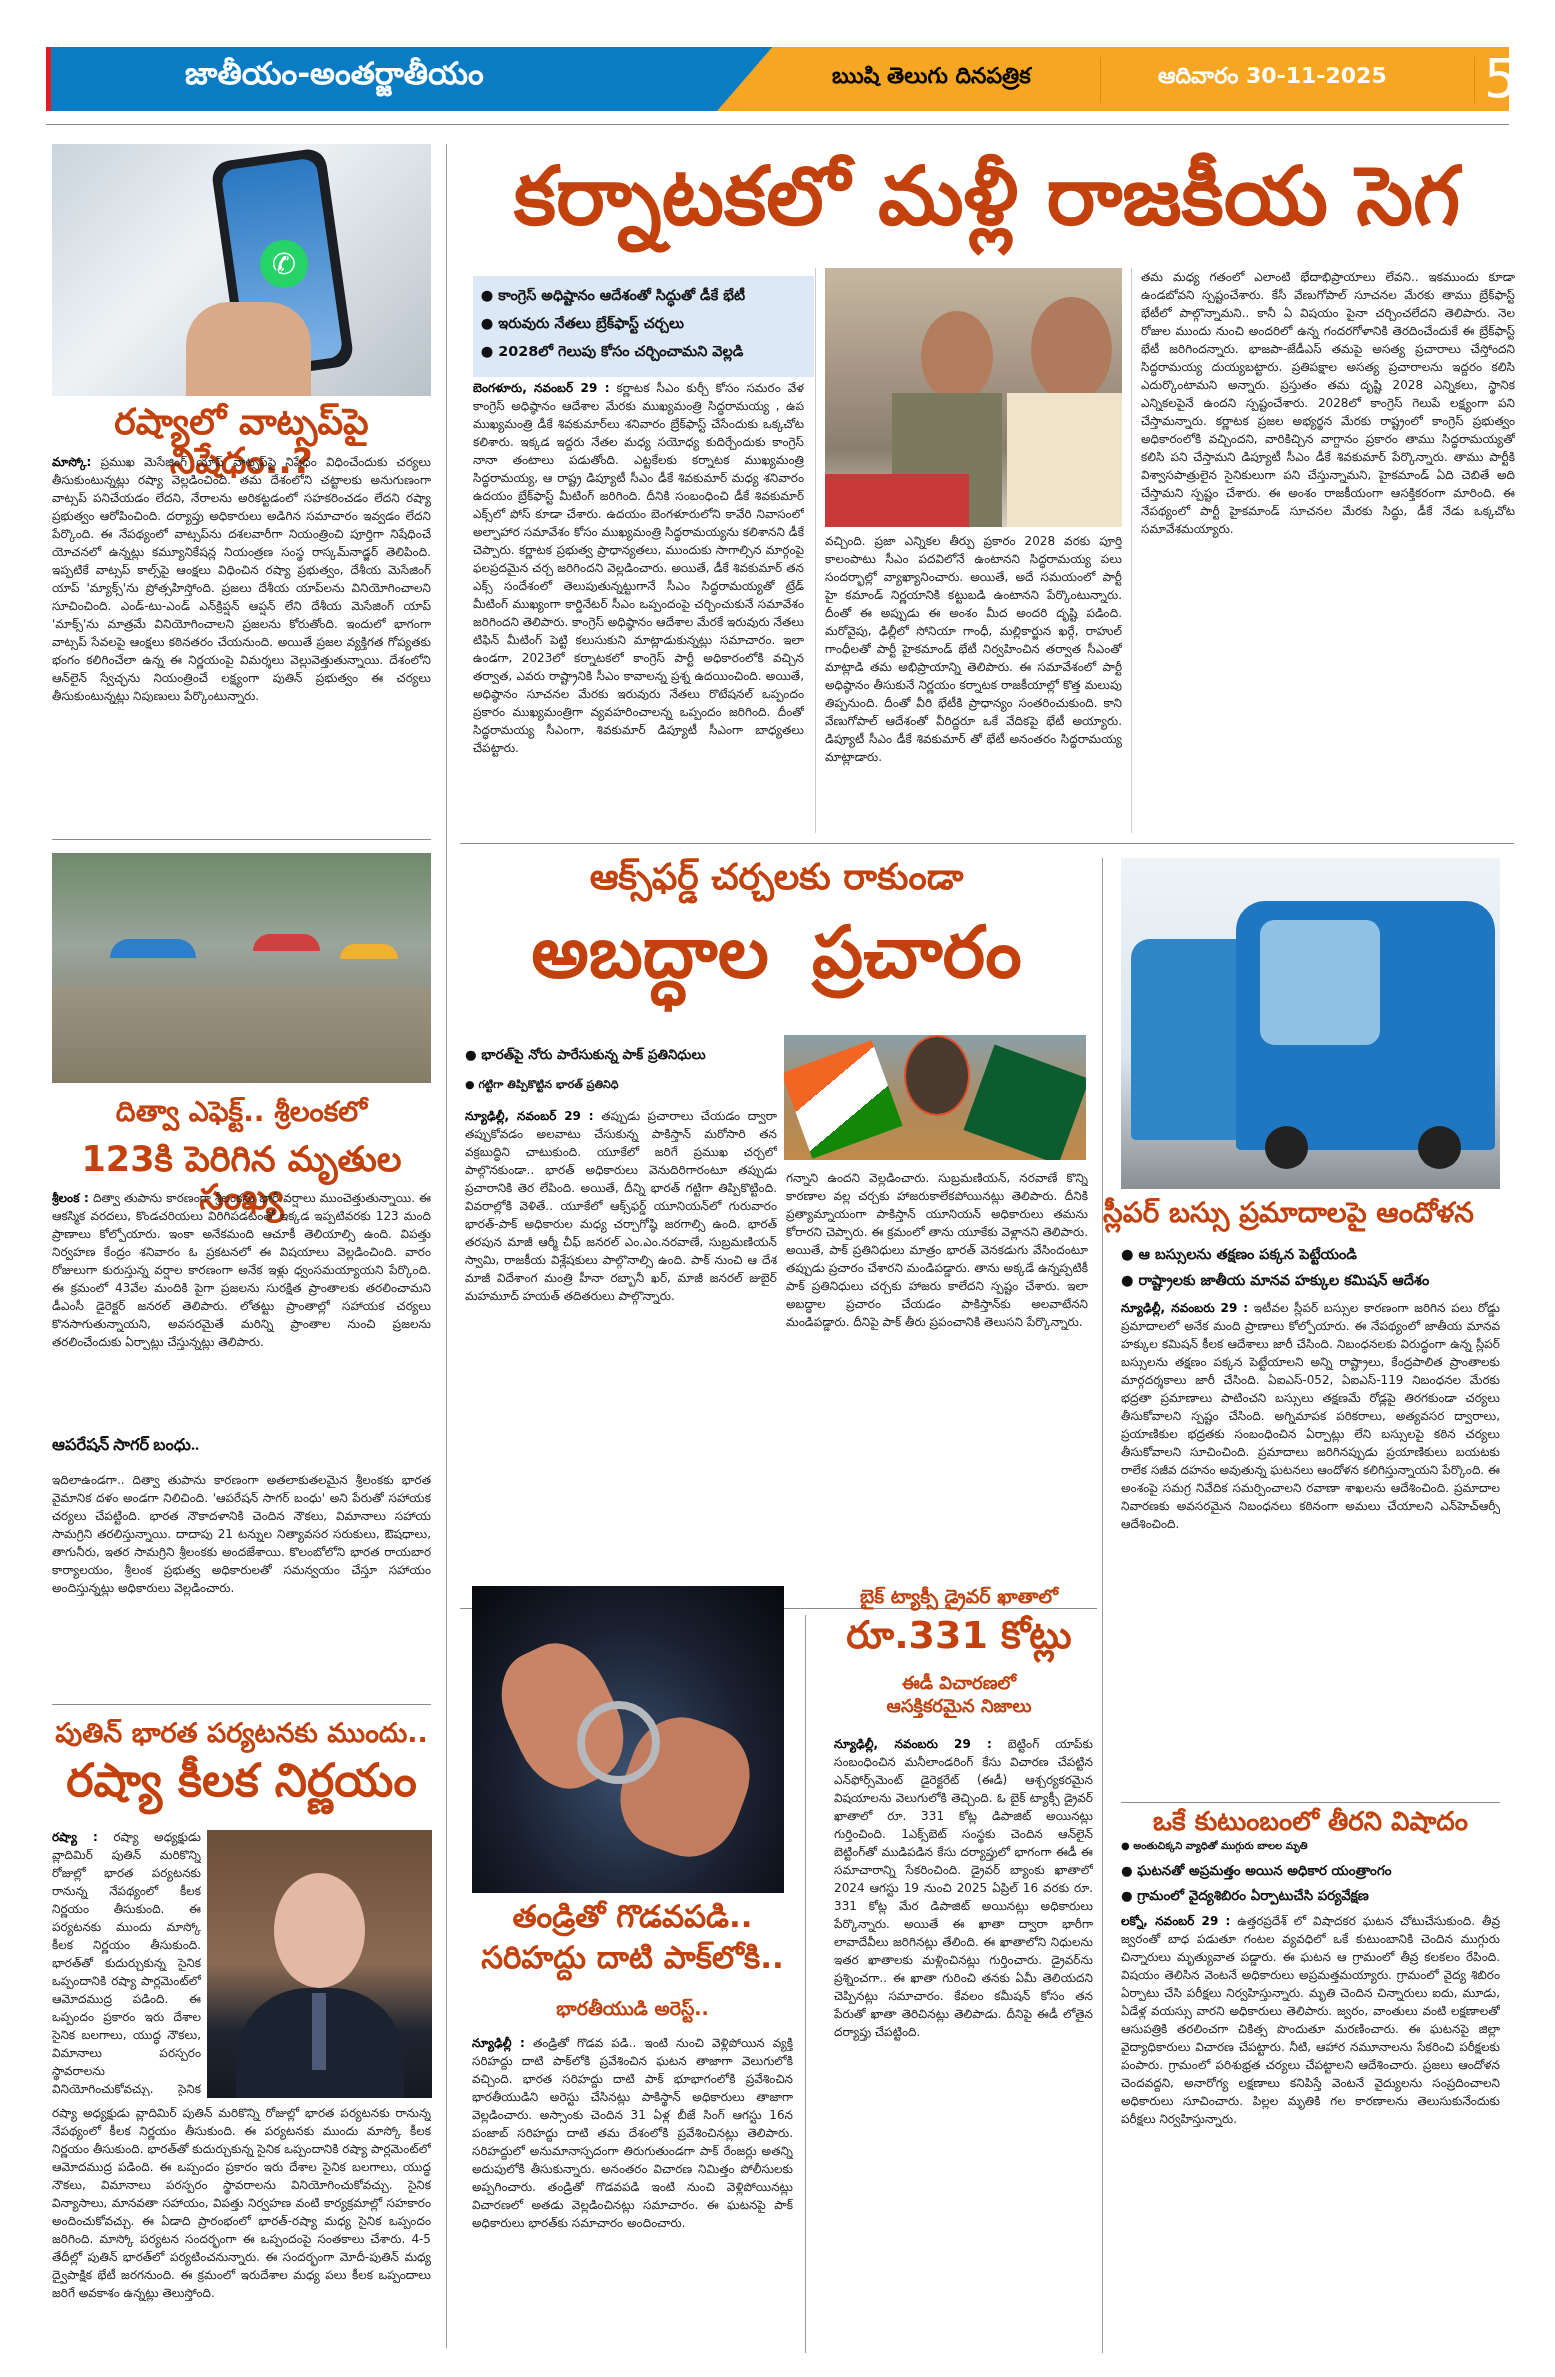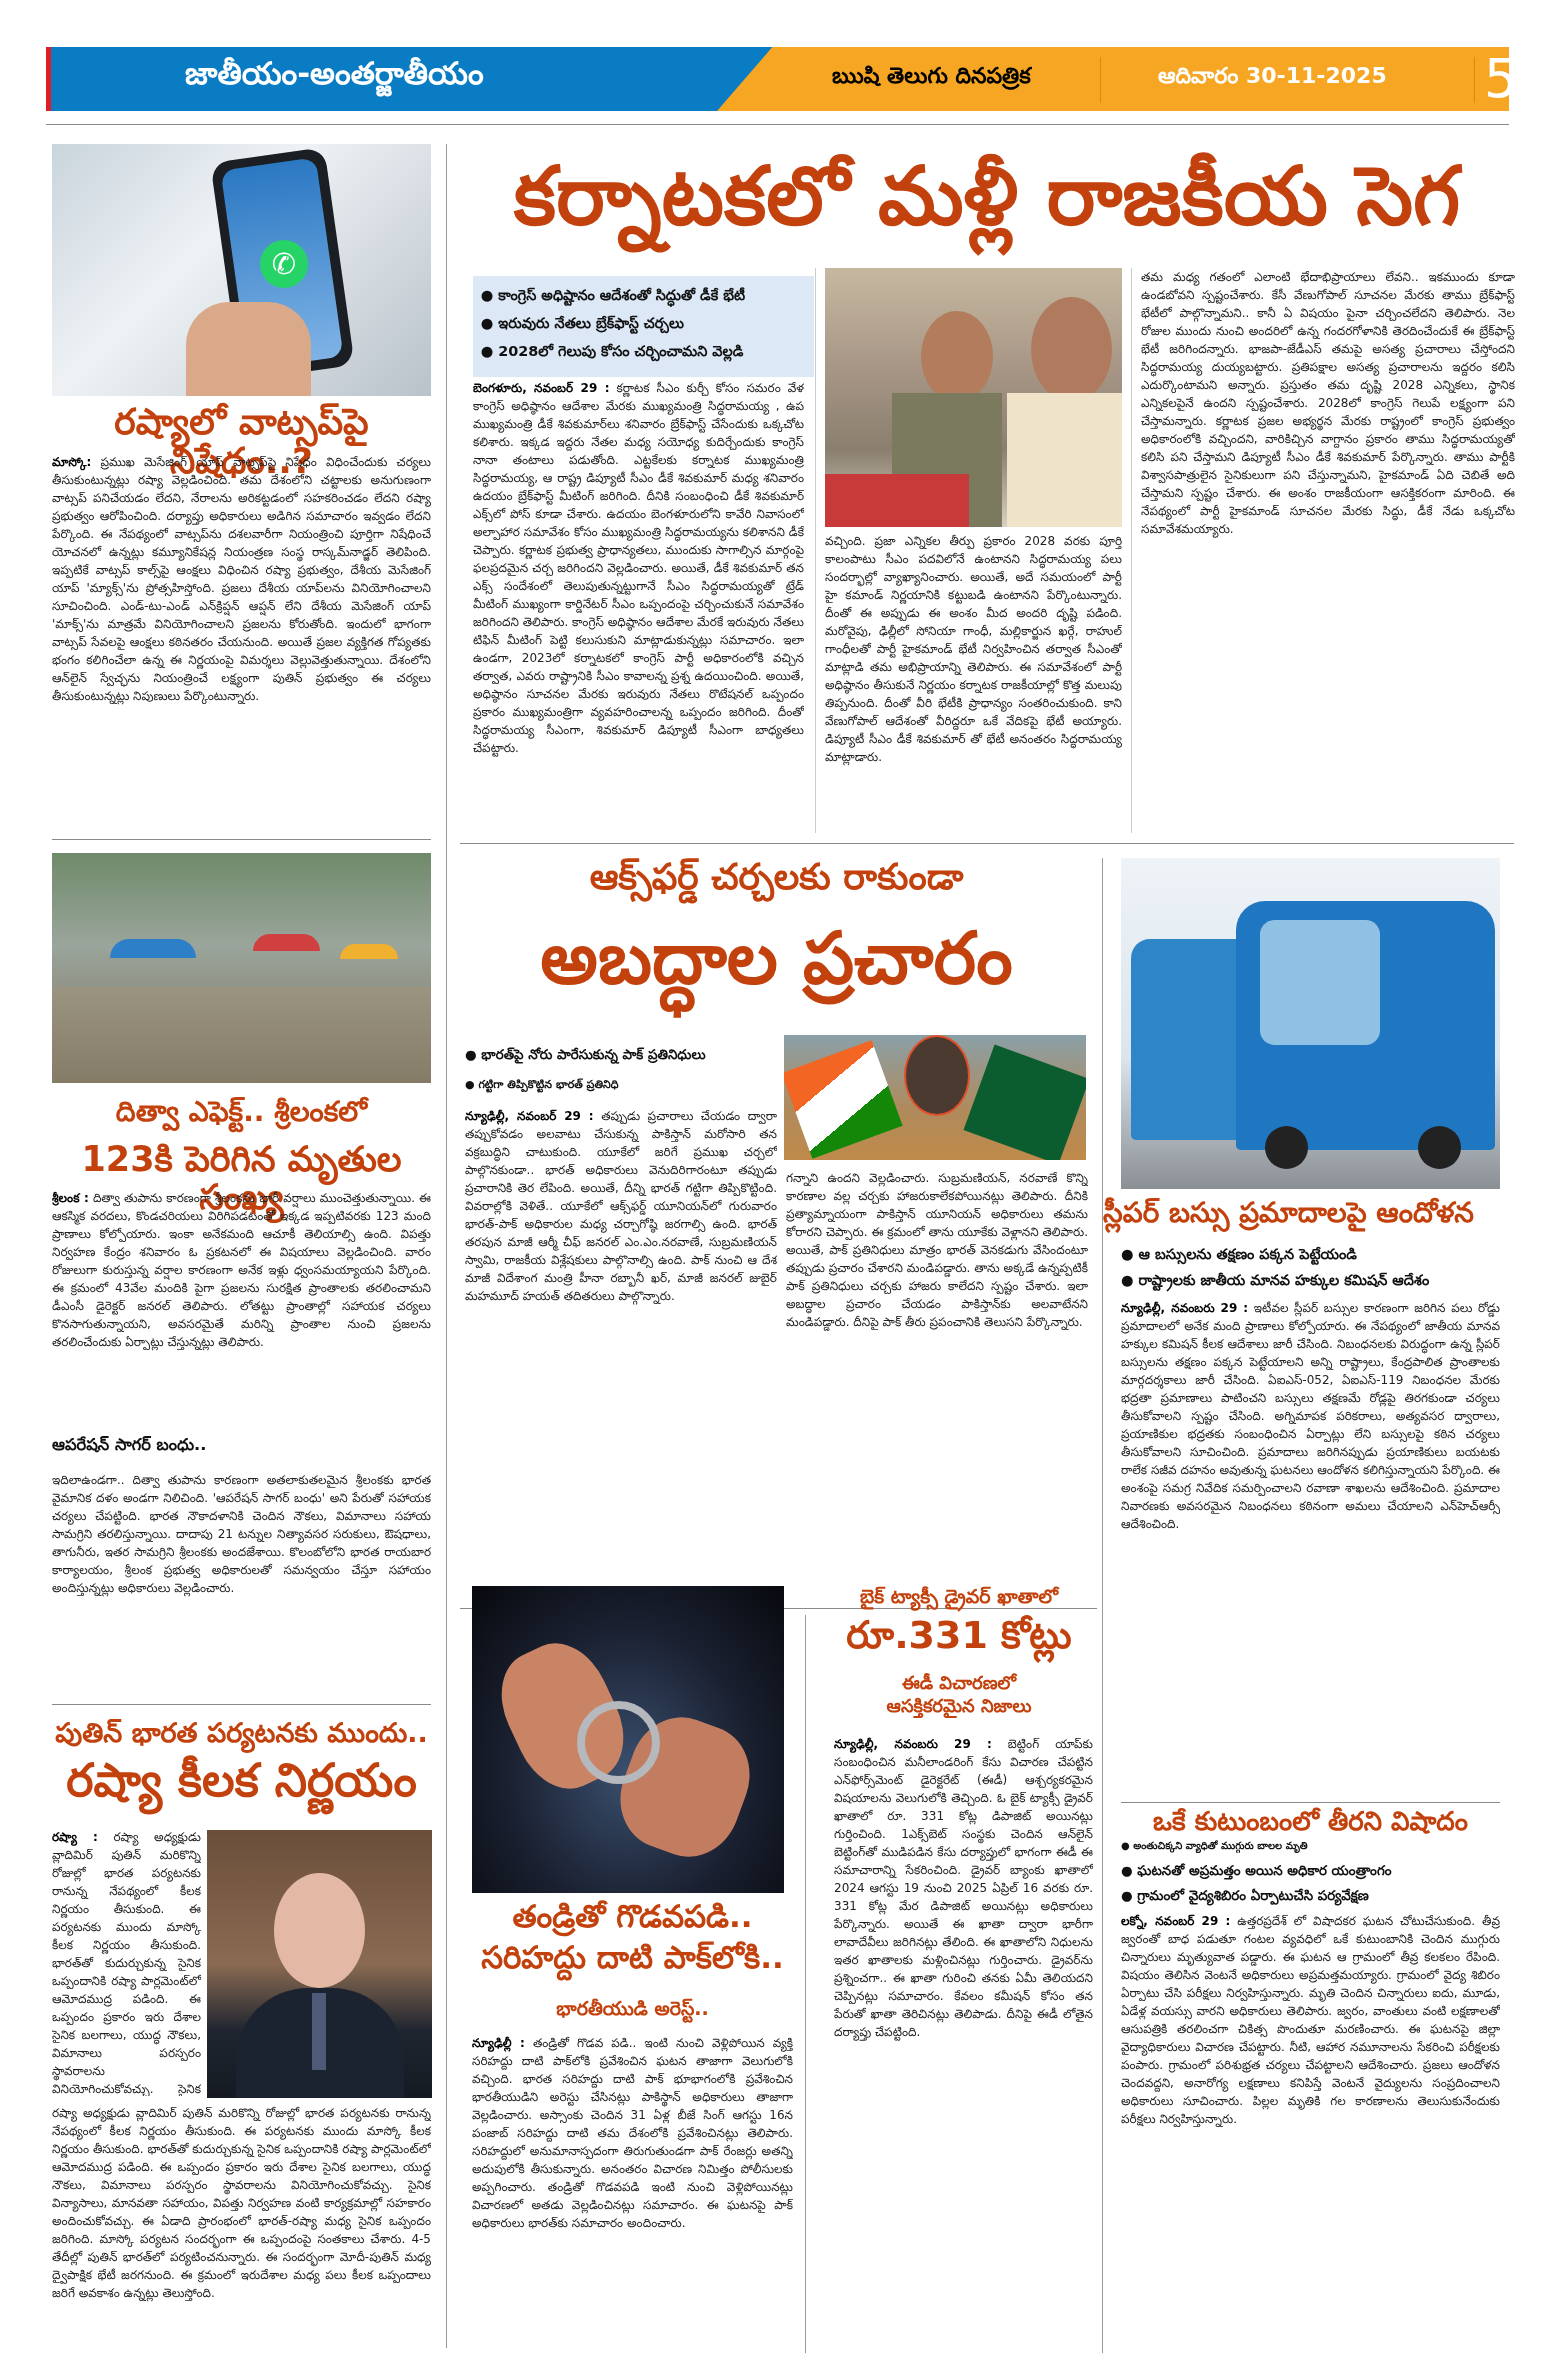--- a/index.html
+++ b/index.html
@@ -53,21 +53,21 @@
 
 <div class="abs photo" style="left:52px;top:853px;width:379px;height:230px;background:linear-gradient(180deg,#6f8a6a 0%,#9aa59b 40%,#8d8a7c 70%,#7a735f 100%);">
   <div style="position:absolute;left:0;top:134px;width:379px;height:96px;background:linear-gradient(180deg,#9b9480,#857c68);"></div>
   <div style="position:absolute;left:58px;top:86px;width:86px;height:19px;border-radius:43px 43px 0 0;background:#2d7fc8;"></div>
   <div style="position:absolute;left:201px;top:81px;width:67px;height:17px;border-radius:34px 34px 0 0;background:#d04040;"></div>
   <div style="position:absolute;left:288px;top:91px;width:58px;height:15.3px;border-radius:29px 29px 0 0;background:#f0b030;"></div>
 </div>
 <div class="abs hl" style="left:52px;top:1097px;width:379px;font-size:28px;">దిత్వా ఎఫెక్ట్.. శ్రీలంకలో</div>
 <div class="abs hl" style="left:52px;top:1141px;width:379px;font-size:35px;">123కి పెరిగిన మృతుల సంఖ్య</div>
 <div class="abs body" style="left:52px;top:1189px;width:379px;height:235px;overflow:hidden;"><b>శ్రీలంక :</b> <span>దిత్వా తుపాను కారణంగా శ్రీలంకను భారీ వర్షాలు ముంచెత్తుతున్నాయి. ఈ ఆకస్మిక వరదలు, కొండచరియలు విరిగిపడటంతో ఇక్కడ ఇప్పటివరకు 123 మంది ప్రాణాలు కోల్పోయారు. ఇంకా అనేకమంది ఆచూకీ తెలియాల్సి ఉంది. విపత్తు నిర్వహణ కేంద్రం శనివారం ఓ ప్రకటనలో ఈ విషయాలు వెల్లడించింది. వారం రోజులుగా కురుస్తున్న వర్షాల కారణంగా అనేక ఇళ్లు ధ్వంసమయ్యాయని పేర్కొంది. ఈ క్రమంలో 43వేల మందికి పైగా ప్రజలను సురక్షిత ప్రాంతాలకు తరలించామని డీఎంసీ డైరెక్టర్ జనరల్ తెలిపారు. లోతట్టు ప్రాంతాల్లో సహాయక చర్యలు కొనసాగుతున్నాయని, అవసరమైతే మరిన్ని ప్రాంతాల నుంచి ప్రజలను తరలించేందుకు ఏర్పాట్లు చేస్తున్నట్లు తెలిపారు.</span></div>
-<div class="abs" style="left:52px;top:1435px;width:379px;font-size:16.3px;font-weight:bold;">ఆపరేషన్ సాగర్ బంధు..</div>
+<div class="abs" style="left:52px;top:1435px;width:379px;font-size:16.3px;font-weight:bold;font-family:Liberation Serif, serif;">ఆపరేషన్ సాగర్ బంధు..</div>
 <div class="abs body" style="left:52px;top:1471px;width:379px;height:220px;overflow:hidden;">ఇదిలాఉండగా.. దిత్వా తుపాను కారణంగా అతలాకుతలమైన శ్రీలంకకు భారత వైమానిక దళం అండగా నిలిచింది. 'ఆపరేషన్ సాగర్ బంధు' అని పేరుతో సహాయక చర్యలు చేపట్టింది. భారత నౌకాదళానికి చెందిన నౌకలు, విమానాలు సహాయ సామగ్రిని తరలిస్తున్నాయి. దాదాపు 21 టన్నుల నిత్యావసర సరుకులు, ఔషధాలు, తాగునీరు, ఇతర సామగ్రిని శ్రీలంకకు అందజేశాయి. కొలంబోలోని భారత రాయబార కార్యాలయం, శ్రీలంక ప్రభుత్వ అధికారులతో సమన్వయం చేస్తూ సహాయం అందిస్తున్నట్లు అధికారులు వెల్లడించారు.</div>
 
 <div class="abs hr" style="left:52px;top:1704px;width:379px;height:1px;"></div>
 
 <div class="abs hl" style="left:52px;top:1718px;width:379px;font-size:27px;">పుతిన్ భారత పర్యటనకు ముందు..</div>
 <div class="abs hl" style="left:52px;top:1756px;width:379px;font-size:46px;">రష్యా కీలక నిర్ణయం</div>
 <div class="abs body" style="left:52px;top:1828px;width:149px;height:268px;overflow:hidden;"><b>రష్యా :</b> <span>రష్యా అధ్యక్షుడు వ్లాదిమిర్ పుతిన్ మరికొన్ని రోజుల్లో భారత పర్యటనకు రానున్న నేపథ్యంలో కీలక నిర్ణయం తీసుకుంది. ఈ పర్యటనకు ముందు మాస్కో కీలక నిర్ణయం తీసుకుంది. భారత్‌తో కుదుర్చుకున్న సైనిక ఒప్పందానికి రష్యా పార్లమెంట్‌లో ఆమోదముద్ర పడింది. ఈ ఒప్పందం ప్రకారం ఇరు దేశాల సైనిక బలగాలు, యుద్ధ నౌకలు, విమానాలు పరస్పరం స్థావరాలను వినియోగించుకోవచ్చు. సైనిక విన్యాసాలు, మానవతా సహాయం, విపత్తు నిర్వహణ వంటి కార్యక్రమాల్లో సహకారం అందించుకోవచ్చు. ఈ ఏడాది ప్రారంభంలో భారత్-రష్యా మధ్య సైనిక ఒప్పందం జరిగింది. మాస్కో పర్యటన సందర్భంగా ఈ ఒప్పందంపై సంతకాలు చేశారు. 4-5 తేదీల్లో పుతిన్ భారత్‌లో పర్యటించనున్నారు. ఈ సందర్భంగా మోదీ-పుతిన్ మధ్య ద్వైపాక్షిక భేటీ జరగనుంది. ఈ క్రమంలో ఇరుదేశాల మధ్య పలు కీలక ఒప్పందాలు జరిగే అవకాశం ఉన్నట్లు తెలుస్తోంది.</span></div>
 <div class="abs photo" style="left:207px;top:1830px;width:225px;height:268px;background:linear-gradient(180deg,#6b4e3a 0%,#8a6a52 50%,#1f2530 75%,#151a22 100%);">
   <div style="position:absolute;left:67px;top:43px;width:91px;height:115px;border-radius:50%;background:#e3b8a4;"></div>
   <div style="position:absolute;left:29px;top:158px;width:168px;height:115px;border-radius:72px 72px 0 0;background:#1c2330;"></div>
@@ -92,21 +92,21 @@
   <div style="position:absolute;left:0;top:206px;width:144px;height:53px;background:#c83a3a;"></div>
 </div>
 <div class="abs body" style="left:825px;top:532px;width:297px;height:302px;overflow:hidden;">వచ్చింది. ప్రజా ఎన్నికల తీర్పు ప్రకారం 2028 వరకు పూర్తి కాలంపాటు సీఎం పదవిలోనే ఉంటానని సిద్ధరామయ్య పలు సందర్భాల్లో వ్యాఖ్యానించారు. అయితే, అదే సమయంలో పార్టీ హై కమాండ్ నిర్ణయానికి కట్టుబడి ఉంటానని పేర్కొంటున్నారు. దీంతో ఈ అప్పుడు ఈ అంశం మీద అందరి దృష్టి పడింది. మరోవైపు, ఢిల్లీలో సోనియా గాంధీ, మల్లికార్జున ఖర్గే, రాహుల్ గాంధీలతో పార్టీ హైకమాండ్ భేటీ నిర్వహించిన తర్వాత సీఎంతో మాట్లాడి తమ అభిప్రాయాన్ని తెలిపారు. ఈ సమావేశంలో పార్టీ అధిష్ఠానం తీసుకునే నిర్ణయం కర్నాటక రాజకీయాల్లో కొత్త మలుపు తిప్పనుంది. దీంతో వీరి భేటీకి ప్రాధాన్యం సంతరించుకుంది. కాని వేణుగోపాల్ ఆదేశంతో వీరిద్దరూ ఒకే వేదికపై భేటీ అయ్యారు. డిప్యూటీ సీఎం డీకే శివకుమార్ తో భేటీ అనంతరం సిద్ధరామయ్య మాట్లాడారు.</div>
 <div class="abs body" style="left:1141px;top:268px;width:374px;height:565px;overflow:hidden;">తమ మధ్య గతంలో ఎలాంటి భేదాభిప్రాయాలు లేవని.. ఇకముందు కూడా ఉండబోవని స్పష్టంచేశారు. కేసీ వేణుగోపాల్ సూచనల మేరకు తాము బ్రేక్‌ఫాస్ట్ భేటీలో పాల్గొన్నామని.. కానీ ఏ విషయం పైనా చర్చించలేదని తెలిపారు. నెల రోజుల ముందు నుంచి అందరిలో ఉన్న గందరగోళానికి తెరదించేందుకే ఈ బ్రేక్‌ఫాస్ట్ భేటీ జరిగిందన్నారు. భాజపా-జేడీఎస్ తమపై అసత్య ప్రచారాలు చేస్తోందని సిద్ధరామయ్య దుయ్యబట్టారు. ప్రతిపక్షాల అసత్య ప్రచారాలను ఇద్దరం కలిసి ఎదుర్కొంటామని అన్నారు. ప్రస్తుతం తమ దృష్టి 2028 ఎన్నికలు, స్థానిక ఎన్నికలపైనే ఉందని స్పష్టంచేశారు. 2028లో కాంగ్రెస్ గెలుపే లక్ష్యంగా పని చేస్తామన్నారు. కర్ణాటక ప్రజల అభ్యర్థన మేరకు రాష్ట్రంలో కాంగ్రెస్ ప్రభుత్వం అధికారంలోకి వచ్చిందని, వారికిచ్చిన వాగ్దానం ప్రకారం తాము సిద్ధరామయ్యతో కలిసి పని చేస్తామని డిప్యూటీ సీఎం డీకే శివకుమార్ పేర్కొన్నారు. తాము పార్టీకి విశ్వాసపాత్రులైన సైనికులుగా పని చేస్తున్నామని, హైకమాండ్ ఏది చెబితే అది చేస్తామని స్పష్టం చేశారు. ఈ అంశం రాజకీయంగా ఆసక్తికరంగా మారింది. ఈ నేపథ్యంలో పార్టీ హైకమాండ్ సూచనల మేరకు సిద్ధు, డీకే నేడు ఒక్కచోట సమావేశమయ్యారు.</div>
 <div class="abs vline" style="left:815px;top:268px;height:565px;width:0.5px;background:#ccc;"></div>
 <div class="abs vline" style="left:1131px;top:268px;height:565px;width:0.5px;background:#ccc;"></div>
 
 <div class="abs hr" style="left:460px;top:843px;width:1054px;height:1px;"></div>
 
 <div class="abs hl" style="left:460px;top:858px;width:633px;font-size:36px;">ఆక్స్‌ఫర్డ్ చర్చలకు రాకుండా</div>
-<div class="abs hl" style="left:460px;top:920px;width:633px;font-size:72px;">అబద్ధాల ప్రచారం</div>
+<div class="abs hl" style="left:460px;top:920px;width:633px;font-size:72px;font-family:Liberation Mono, monospace;">అబద్ధాల ప్రచారం</div>
 <div class="abs" style="left:465px;top:1040px;width:326px;">
   <div class="bul" style="font-size:13.4px;line-height:30px;">● భారత్‌పై నోరు పారేసుకున్న పాక్ ప్రతినిధులు</div>
   <div class="bul" style="font-size:11px;line-height:30px;">● గట్టిగా తిప్పికొట్టిన భారత్ ప్రతినిధి</div>
 </div>
 <div class="abs photo" style="left:784px;top:1035px;width:302px;height:125px;background:linear-gradient(180deg,#8aa0a8 0%,#b08a5c 60%,#c08a4a 100%);">
   <div style="position:absolute;left:9.6px;top:19px;width:96px;height:91px;background:linear-gradient(160deg,#f26522 0 33%,#fff 33% 66%,#138808 66%);transform:rotate(-20deg);"></div>
   <div style="position:absolute;left:192px;top:24px;width:101px;height:91px;background:#0b5d2f;transform:rotate(20deg);"></div>
   <div style="position:absolute;left:120px;top:0;width:62px;height:77px;border-radius:50%;border:2.4px solid #e0502a;background:#4b3a30;"></div>
 </div>
 <div class="abs body" style="left:465px;top:1107px;width:312px;height:489px;overflow:hidden;"><b>న్యూఢిల్లీ, నవంబర్ 29 :</b> <span>తప్పుడు ప్రచారాలు చేయడం ద్వారా తప్పుకోవడం అలవాటు చేసుకున్న పాకిస్తాన్ మరోసారి తన వక్రబుద్ధిని చాటుకుంది. యూకేలో జరిగే ప్రముఖ చర్చలో పాల్గొనకుండా.. భారత్ అధికారులు వెనుదిరిగారంటూ తప్పుడు ప్రచారానికి తెర లేపింది. అయితే, దీన్ని భారత్ గట్టిగా తిప్పికొట్టింది. వివరాల్లోకి వెళితే.. యూకేలో ఆక్స్‌ఫర్డ్ యూనియన్‌లో గురువారం భారత్-పాక్ అధికారుల మధ్య చర్చాగోష్ఠి జరగాల్సి ఉంది. భారత్ తరపున మాజీ ఆర్మీ చీఫ్ జనరల్ ఎం.ఎం.నరవాణే, సుబ్రమణియన్ స్వామి, రాజకీయ విశ్లేషకులు పాల్గొనాల్సి ఉంది. పాక్ నుంచి ఆ దేశ మాజీ విదేశాంగ మంత్రి హీనా రబ్బానీ ఖర్, మాజీ జనరల్ జుబైర్ మహమూద్ హయత్ తదితరులు పాల్గొన్నారు.</span></div>

